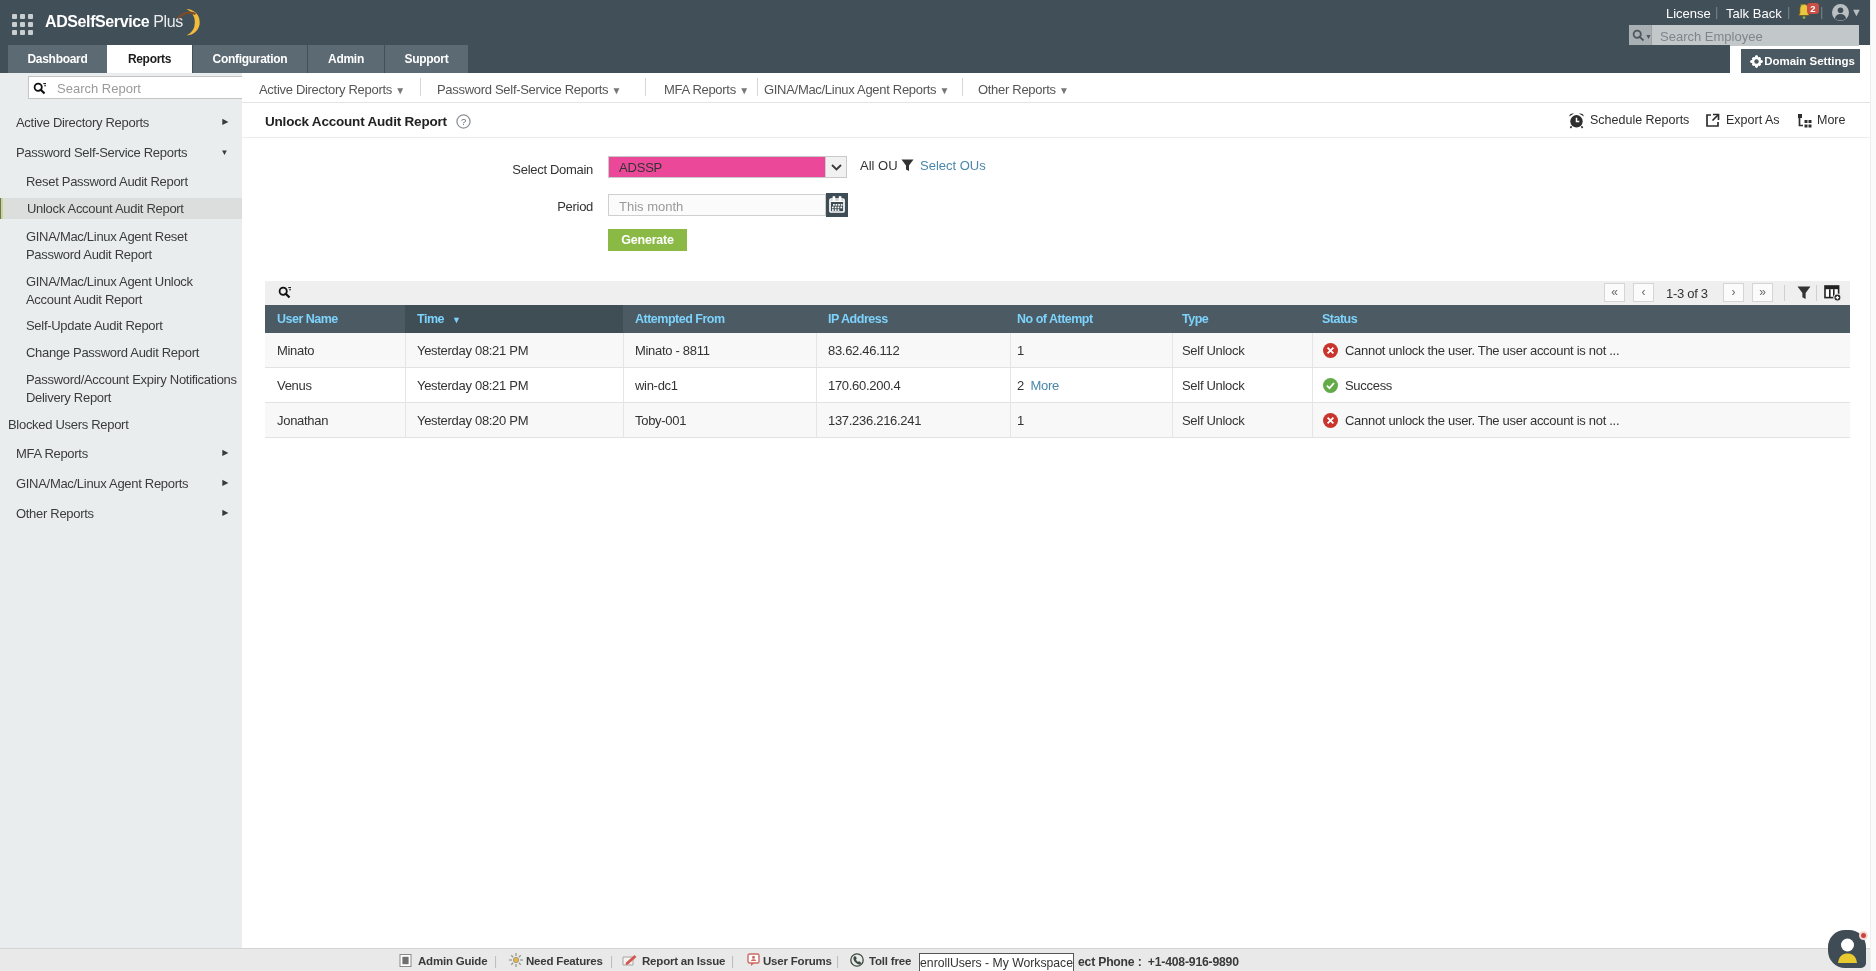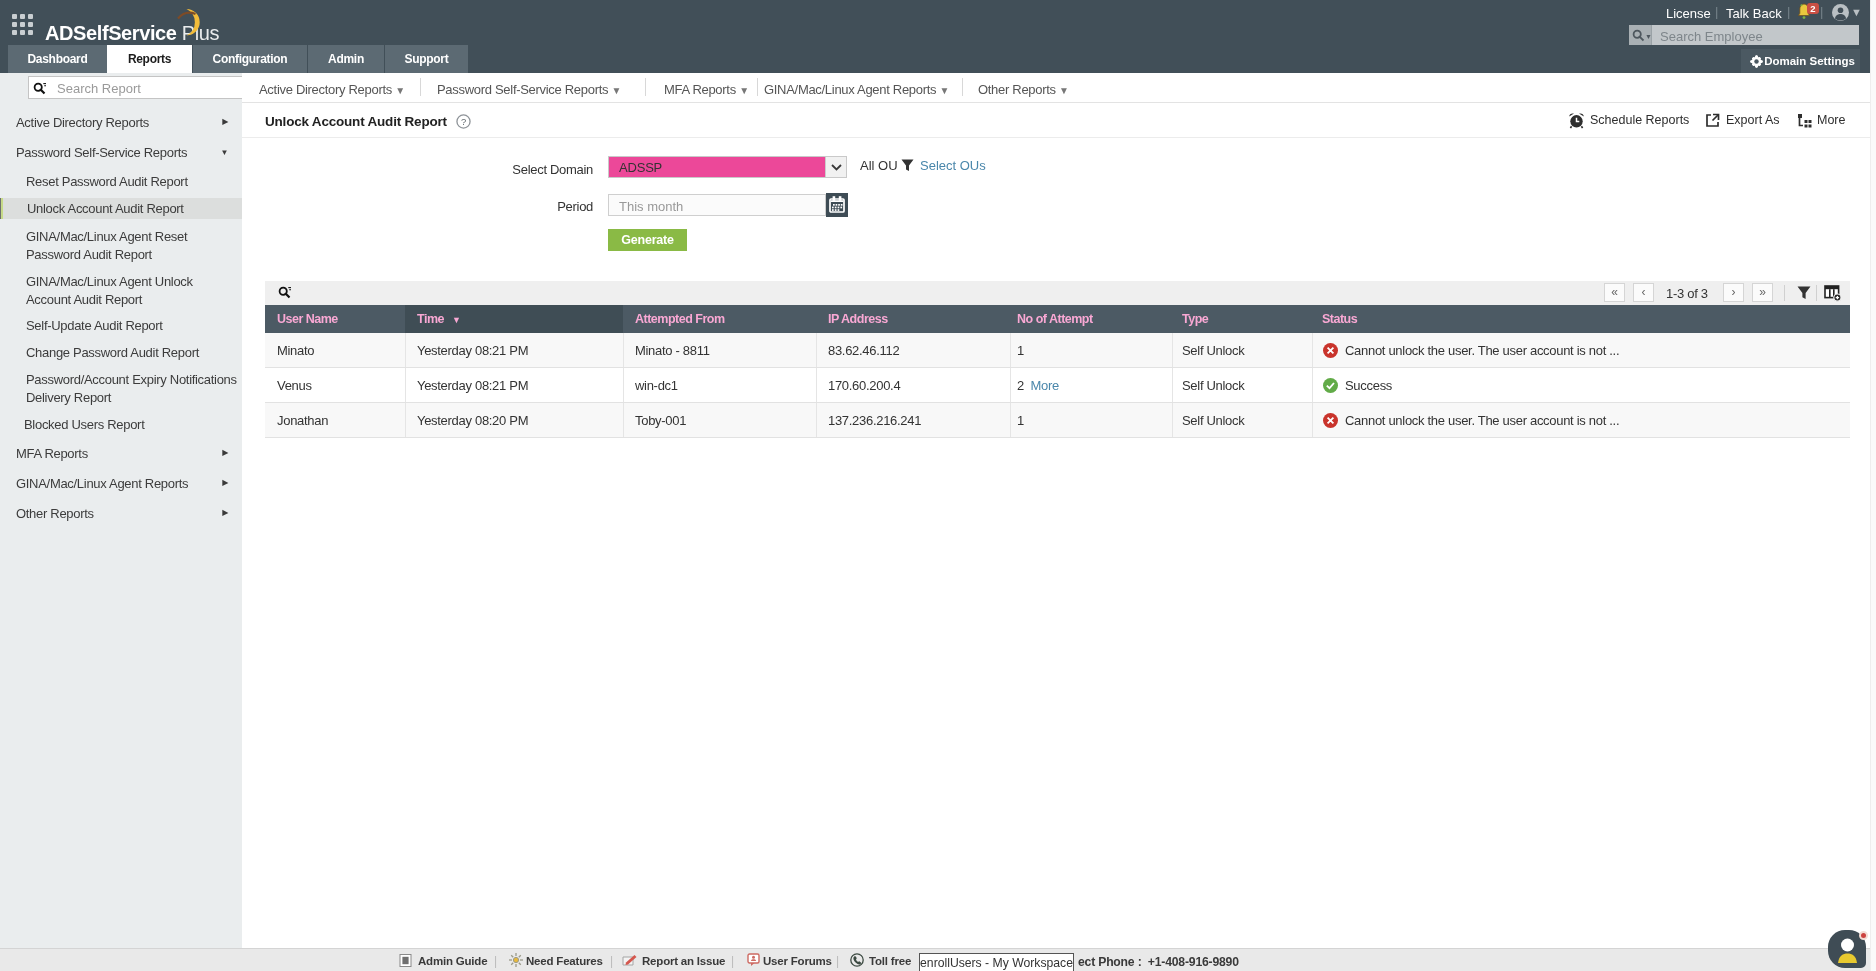--- a/index.html
+++ b/index.html
@@ -3,30 +3,30 @@
 <meta charset="utf-8">
 <style>
 * { margin:0; padding:0; box-sizing:border-box; }
 html,body { width:1876px; height:971px; overflow:hidden; font-family:"Liberation Sans", sans-serif; background:#fff; }
 .abs { position:absolute; }
 #page { position:relative; width:1876px; height:971px; }
 
 
 #header { position:absolute; top:0; left:0; width:1870px; height:45px; background:#414f58; }
 #gridicon { position:absolute; left:12px; top:14px; }
-#logo { position:absolute; left:45px; top:22px; font-size:20px; color:#fff; letter-spacing:-0.4px; }
+#logo { position:absolute; left:45px; top:13px; font-size:16px; color:#fff; letter-spacing:-0.4px; }
 #logo b { font-weight:bold; }
 #logo span.plus { font-weight:normal; color:#e9ebec; }
 #topright { position:absolute; top:6px; left:0; width:1870px; height:20px; color:#fff; font-size:13px; }
 #searchemp { position:absolute; top:25px; left:1629px; width:230px; height:21px; background:#c2c7ca; }
 #searchemp .mag { position:absolute; left:0; top:0; width:23px; height:21px; background:#a9b0b4; border-right:1px solid #9aa2a6; }
 #searchemp .ph { position:absolute; left:31px; top:4px; color:#7e868b; font-size:13px; }
 
 
-#tabbar { position:absolute; top:45px; left:0; width:1870px; height:28px; background:#414f58; }
+#tabbar { position:absolute; top:45px; left:0; width:1730px; height:28px; background:#414f58; }
 .tab { position:absolute; top:0; height:28px; line-height:28px; text-align:center; font-size:12px; font-weight:bold; color:#fff; letter-spacing:-0.3px; }
 #tab-dash { left:8px; width:99px; background:#5c6a73; }
 #tab-rep  { left:107px; width:85px; background:#ffffff; color:#1c1c1c; }
 #tab-conf { left:193px; width:114px; background:#5c6a73; }
 #tab-admin{ left:308px; width:76px; background:#5c6a73; }
 #tab-supp { left:385px; width:83px; background:#5c6a73; }
 #domset { position:absolute; top:49px; left:1741px; width:119px; height:25px; background:#4b5962; color:#fff; font-size:11.5px; font-weight:bold; line-height:25px; text-align:center; }
 
 
 #sidebar { position:absolute; top:73px; left:0; width:242px; height:875px; background:#eaedee; }
@@ -54,21 +54,21 @@
 #selDomain .cbox { position:absolute; right:0; top:0; width:21px; height:20px; border-left:1px solid #cccccc; background:#f1f1f1; }
 #periodInp { position:absolute; left:608px; top:194px; width:218px; height:22px; background:#fbfbfb; border:1px solid #cfcfcf; }
 #periodInp .ph { position:absolute; left:10px; top:4px; font-size:13px; color:#999; }
 #calbtn { position:absolute; left:826px; top:193px; width:22px; height:24px; background:#3e4c55; }
 #genbtn { position:absolute; left:608px; top:229px; width:79px; height:22px; background:#8aba45; color:#fff; font-size:12.5px; font-weight:bold; text-align:center; line-height:22px; letter-spacing:-0.2px; }
 
 
 #tbl { position:absolute; left:265px; top:281px; width:1585px; }
 #toolbar { position:relative; height:24px; background:#efefef; }
 #thead { position:relative; height:28px; background:#4c5a64; }
-.th { position:absolute; top:0; height:28px; line-height:28px; color:#f9a8d4; font-size:12.5px; font-weight:bold; letter-spacing:-0.5px; }
+.th { position:absolute; top:0; height:28px; line-height:28px; color:#7dd3fc; font-size:12.5px; font-weight:bold; letter-spacing:-0.5px; }
 .trow { position:relative; height:35px; border-bottom:1px solid #e2e2e2; font-size:13px; color:#333; }
 .td { position:absolute; top:0; height:35px; line-height:35px; letter-spacing:-0.3px; }
 .cellsep { position:absolute; top:0; width:1px; height:100%; background:#e5e5e5; }
 .link { color:#4a87ab; }
 .pagbtn { width:21px; height:19px; background:#fbfbfb; border:1px solid #d5d5d5; color:#666; font-size:12px; text-align:center; line-height:17px; display:inline-block; }
 .vline { position:absolute; top:4px; width:1px; height:16px; background:#d0d0d0; }
 
 
 #footer { position:absolute; left:0; top:948px; width:1870px; height:23px; background:#e9e9e9; border-top:1px solid #d4d4d4; font-size:12px; color:#3f3f3f; }
 .fitem { position:absolute; top:5px; }
@@ -163,21 +163,21 @@
 
   <div class="snav" style="top:115px; padding-left:16px;">Active Directory Reports<span class="arrow" style="top:2px;">▶</span></div>
   <div class="snav" style="top:145px; padding-left:16px;">Password Self-Service Reports<span class="arrow" style="top:3px;">▼</span></div>
   <div class="snav sel" style="top:198px; height:21px; line-height:21px;"><span style="margin-left:26px;">Unlock Account Audit Report</span></div>
   <div class="snav" style="top:174px; padding-left:26px;">Reset Password Audit Report</div>
   <div class="snav" style="top:228px; padding-left:26px; line-height:18px; width:236px;">GINA/Mac/Linux Agent Reset Password Audit Report</div>
   <div class="snav" style="top:273px; padding-left:26px; line-height:18px; width:236px;">GINA/Mac/Linux Agent Unlock Account Audit Report</div>
   <div class="snav" style="top:318px; padding-left:26px;">Self-Update Audit Report</div>
   <div class="snav" style="top:345px; padding-left:26px;">Change Password Audit Report</div>
   <div class="snav" style="top:371px; padding-left:26px; line-height:18px;">Password/Account Expiry Notifications<br>Delivery Report</div>
-  <div class="snav" style="top:417px; padding-left:24px;">Blocked Users Report</div>
+  <div class="snav" style="top:417px; padding-left:8px;">Blocked Users Report</div>
   <div class="snav" style="top:446px; padding-left:16px;">MFA Reports<span class="arrow" style="top:2px;">▶</span></div>
   <div class="snav" style="top:476px; padding-left:16px;">GINA/Mac/Linux Agent Reports<span class="arrow" style="top:2px;">▶</span></div>
   <div class="snav" style="top:506px; padding-left:16px;">Other Reports<span class="arrow" style="top:2px;">▶</span></div>
 
   <div id="cnav">
     <span class="cnav-item" style="left:17px;">Active Directory Reports <span class="dd">▼</span></span>
     <span class="cnav-sep" style="left:178px;"></span>
     <span class="cnav-item" style="left:195px;">Password Self-Service Reports <span class="dd">▼</span></span>
     <span class="cnav-sep" style="left:403px;"></span>
     <span class="cnav-item" style="left:422px;">MFA Reports <span class="dd">▼</span></span>

